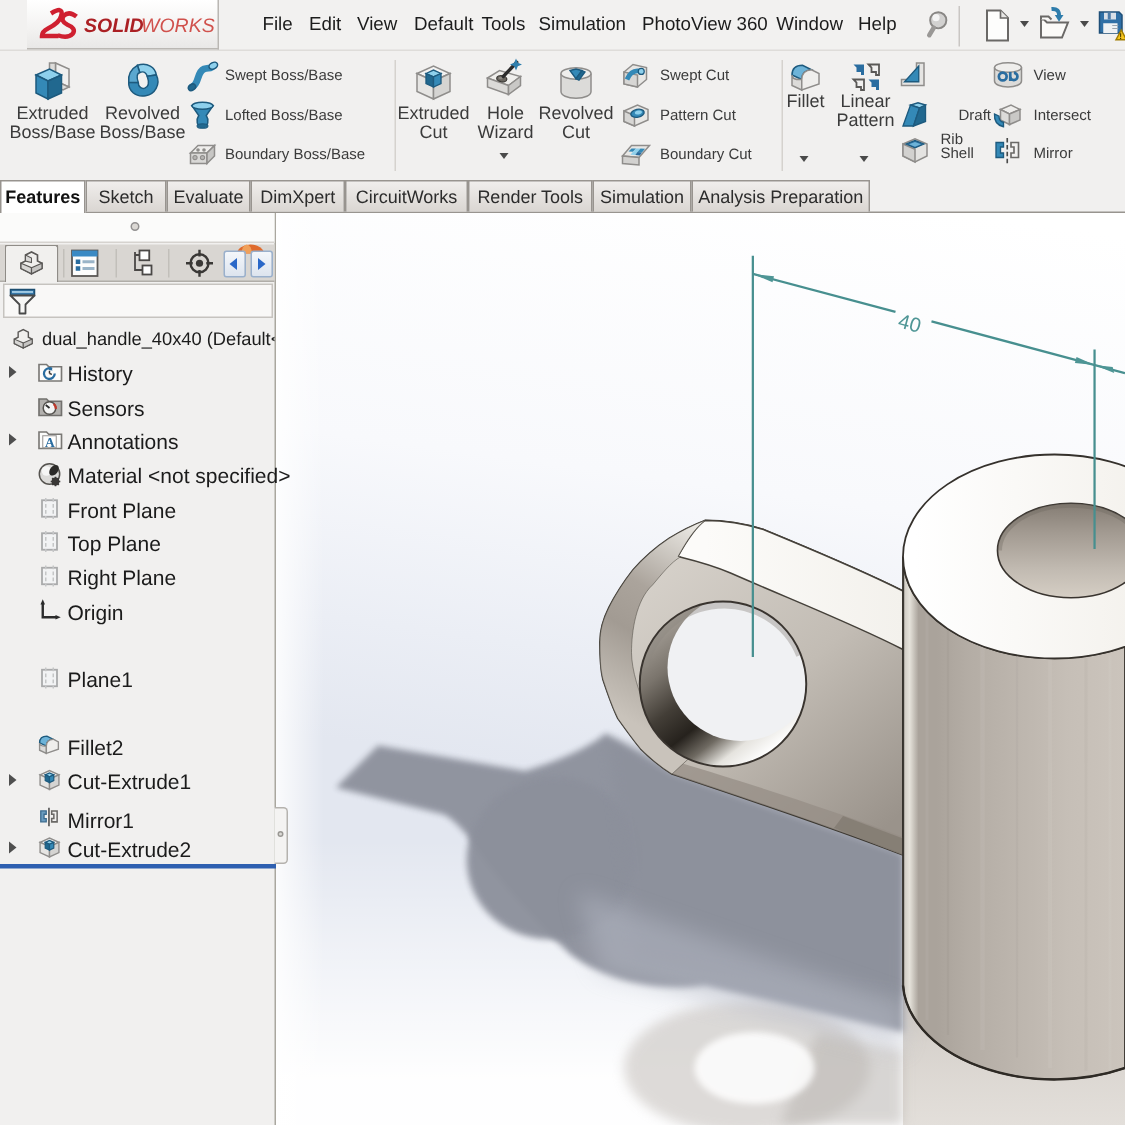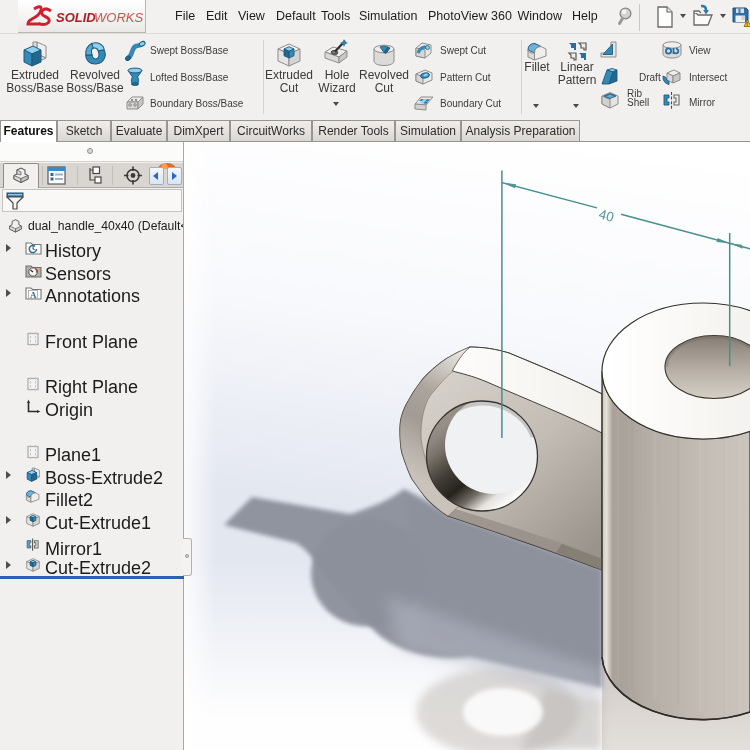--- a/index.html
+++ b/index.html
@@ -6,21 +6,21 @@
 html,body{width:750px;height:750px;overflow:hidden;}
 body{font-family:"Liberation Sans",sans-serif;background:#f1f0ef;position:relative;}
 #app{position:absolute;left:0;top:0;width:750px;height:596px;padding-left:36px;}
 .abs{position:absolute;}
 .menu{position:absolute;top:9px;font-size:12.5px;color:#1c1c1c;}
 .rlbl{position:absolute;font-size:12px;color:#3b3b3b;text-align:center;line-height:12.5px;white-space:nowrap;}
 .slbl{position:absolute;font-size:10px;color:#3b3b3b;white-space:nowrap;}
 .tab{position:absolute;top:120px;height:21px;font-size:12px;color:#2c2c2c;text-align:center;line-height:20px;background:linear-gradient(#f0eeec,#dad6d2);border:1px solid #98948f;border-bottom:none;}
 .caret{position:absolute;width:0;height:0;border-left:3.5px solid transparent;border-right:3.5px solid transparent;border-top:4px solid #4a4a4a;}
 .trow{position:absolute;left:0;width:183px;height:23px;}
-.trow .txt{position:absolute;left:45px;top:4.5px;font-size:18px;color:#1b1b1b;white-space:nowrap;}
+.trow .txt{position:absolute;left:45px;top:4.5px;font-size:14px;color:#1b1b1b;white-space:nowrap;}
 .trow .exp{position:absolute;left:6px;top:7px;width:0;height:0;border-top:4px solid transparent;border-bottom:4px solid transparent;border-left:5px solid #4f4f4f;}
 .trow svg{position:absolute;left:25px;top:3px;}
 </style>
 </head>
 <body>
 <div id="app">
 
 <div class="abs" style="left:0;top:0;width:750px;height:34px;background:#f2f1f0;border-bottom:1px solid #dedcd9;"></div>
 <div class="abs" style="left:18px;top:0;width:128px;height:33px;background:linear-gradient(#ffffff,#f3f2f1 60%,#e9e8e7);border-right:1px solid #bab7b3;border-bottom:1px solid #bab7b3;"></div>
 <svg class="abs" style="left:22px;top:4px;" width="122" height="26" viewBox="0 0 122 26">
@@ -464,26 +464,44 @@
 </div>
 <div class="trow" style="top:281.5px;">
       <div class="exp"></div>
   <svg width="17" height="16" viewBox="0 0 17 16">
     <path d="M1 3 L6 3 L7.5 4.5 L16 4.5 L16 14 L1 14 Z" fill="#fcfcfb" stroke="#7a7875" stroke-width="1.1"></path>
     <rect x="3.5" y="5.5" width="9" height="8" fill="#ffffff" stroke="#9a9896" stroke-width="0.7"></rect>
     <text x="5" y="13" font-size="9" font-weight="bold" fill="#2a6da0" font-family="Liberation Serif">A</text>
   </svg>
   <div class="txt">Annotations</div>
 </div>
+<div class="trow" style="top:304.5px;">
+  <svg width="17" height="17" viewBox="0 0 17 17">
+    <circle cx="8" cy="8" r="6.8" fill="#dcdbd9" stroke="#55534f" stroke-width="1"></circle>
+    <circle cx="6" cy="6" r="3.2" fill="#f6f6f5"></circle>
+    <ellipse cx="11" cy="5.5" rx="2.6" ry="4" fill="#2b2a28" transform="rotate(38 11 5.5)"></ellipse>
+    <circle cx="12" cy="13" r="2.6" fill="#3a3836"></circle>
+    <circle cx="12" cy="13" r="0.9" fill="#dcdbd9"></circle>
+    <path d="M12 9.8 L12 16.2 M8.8 13 L15.2 13 M9.8 10.8 L14.2 15.2 M14.2 10.8 L9.8 15.2" stroke="#3a3836" stroke-width="1.1"></path>
+  </svg>
+  <div class="txt">Material &lt;not specified&gt;</div>
+</div>
 <div class="trow" style="top:327.5px;">
   <svg width="16" height="16" viewBox="0 0 16 16">
     <rect x="3" y="2.5" width="10" height="11" fill="#f2f3f4" stroke="#a9aaab" stroke-width="1.2"></rect>
     <path d="M5.5 1 L5.5 15 M10.5 1 L10.5 15" stroke="#c5c6c7" stroke-width="1" stroke-dasharray="2.5 1.5"></path>
   </svg>
   <div class="txt">Front Plane</div>
+</div>
+<div class="trow" style="top:349.5px;">
+  <svg width="16" height="16" viewBox="0 0 16 16">
+    <rect x="3" y="2.5" width="10" height="11" fill="#f2f3f4" stroke="#a9aaab" stroke-width="1.2"></rect>
+    <path d="M5.5 1 L5.5 15 M10.5 1 L10.5 15" stroke="#c5c6c7" stroke-width="1" stroke-dasharray="2.5 1.5"></path>
+  </svg>
+  <div class="txt">Top Plane</div>
 </div>
 <div class="trow" style="top:372.5px;">
   <svg width="16" height="16" viewBox="0 0 16 16">
     <rect x="3" y="2.5" width="10" height="11" fill="#f2f3f4" stroke="#a9aaab" stroke-width="1.2"></rect>
     <path d="M5.5 1 L5.5 15 M10.5 1 L10.5 15" stroke="#c5c6c7" stroke-width="1" stroke-dasharray="2.5 1.5"></path>
   </svg>
   <div class="txt">Right Plane</div>
 </div>
 <div class="trow" style="top:395.5px;">
   <svg width="16" height="16" viewBox="0 0 16 16">
@@ -492,31 +510,20 @@
     <path d="M15.5 12.5 L12 11 L12 14 Z" fill="#2b2b2b"></path>
   </svg>
   <div class="txt">Origin</div>
 </div>
 <div class="trow" style="top:440.5px;">
   <svg width="16" height="16" viewBox="0 0 16 16">
     <rect x="3" y="2.5" width="10" height="11" fill="#f2f3f4" stroke="#a9aaab" stroke-width="1.2"></rect>
     <path d="M5.5 1 L5.5 15 M10.5 1 L10.5 15" stroke="#c5c6c7" stroke-width="1" stroke-dasharray="2.5 1.5"></path>
   </svg>
   <div class="txt">Plane1</div>
-</div>
-<div class="trow" style="top:463.5px;">
-      <div class="exp"></div>
-  <svg width="16" height="16" viewBox="0 0 29 29">
-    <path d="M17 2 L26 6 L26 18 L17 14 Z" fill="#f0efee" stroke="#8f8d8b" stroke-width="1.6"></path>
-    <path d="M13 2 L17 2 L17 14 L26 18 L22 20 L13 16 Z" fill="#dddcda" stroke="#8f8d8b" stroke-width="1.6"></path>
-    <path d="M4 10 L13 6 L21 10 L12 14 Z" fill="#8ed0ec" stroke="#1d5a7e" stroke-width="1.6"></path>
-    <path d="M4 10 L12 14 L12 26 L4 22 Z" fill="#3489b7" stroke="#1d5a7e" stroke-width="1.6"></path>
-    <path d="M12 14 L21 10 L21 22 L12 26 Z" fill="#21688f" stroke="#1d5a7e" stroke-width="1.6"></path>
-  </svg>
-  <div class="txt">Boss-Extrude2</div>
 </div>
 <div class="trow" style="top:485.5px;">
   <svg width="16" height="16" viewBox="0 0 23 23">
     <path d="M2 9 Q2 2.5 9 2.5 L15 5.5 Q8.5 6 8.5 12 Z" fill="#6db3d8" stroke="#1d5a7e" stroke-width="1.3"></path>
     <path d="M2 9 L2 16 L8.5 19 L8.5 12 Q2 12.5 2 9 Z" fill="#dcdbd9" stroke="#8f8d8b" stroke-width="1.3"></path>
     <path d="M8.5 12 Q8.5 6 15 5.5 L20 8 L20 15 L8.5 19 Z" fill="#efeeec" stroke="#8f8d8b" stroke-width="1.3"></path>
   </svg>
   <div class="txt">Fillet2</div>
 </div>
 <div class="trow" style="top:508.5px;">

